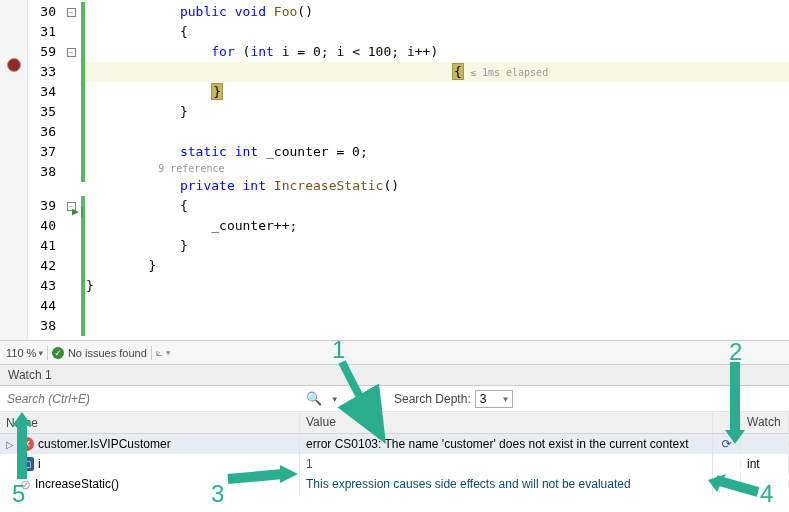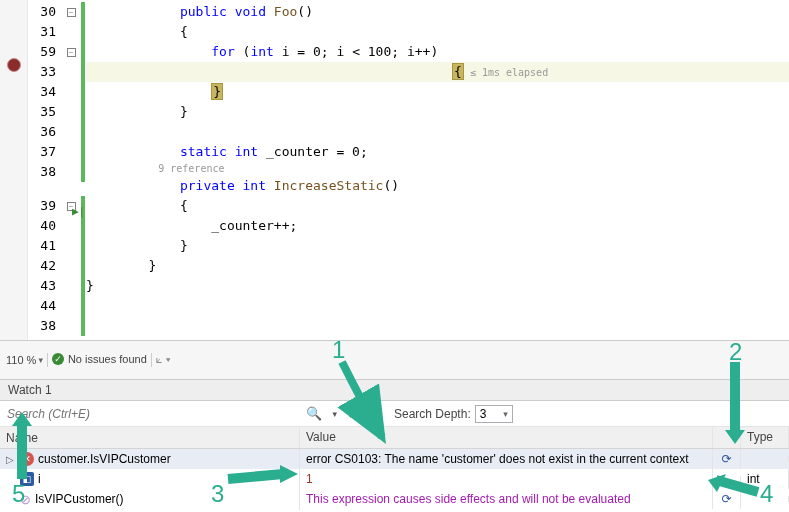--- a/index.html
+++ b/index.html
@@ -17,21 +17,21 @@
   .code { flex: 1; font-family: Consolas, monospace; font-size: 13px; line-height: 20px; padding-top: 2px; position: relative; }
   .code .row { height: 20px; white-space: pre; }
   .kw { color: #0000ff; }
   .tp { color: #0000ff; }
   .mtd { color: #74531f; }
   .hl-line { background: #f7f7e6; text-align: center; }
   .exec-brace { background: #c8b560; border: 1px solid #a89540; padding: 0 1px; }
   .codelens { color: #999; font-size: 10px; height: 14px; line-height: 14px; }
   .play { position: absolute; left: -14px; top: 202px; color: #388a34; font-size: 11px; }
   .hint { color: #999; font-size: 10px; }
-  .statusbar { flex: 0 0 24px; display: flex; border-top: 1px solid #ccc; background: #f6f6f6; font-size: 11px; color: #444; gap: 4px; padding: 12px 6px; }
+  .statusbar { flex: 0 0 24px; display: flex; align-items: center; border-top: 1px solid #ccc; background: #f6f6f6; font-size: 11px; color: #444; gap: 4px; padding: 3px 6px; }
   .statusbar .zoom { display: flex; align-items: center; gap: 2px; }
   .statusbar .chk { width: 12px; height: 12px; border-radius: 50%; background: #388a34; color: #fff; display: inline-flex; align-items: center; justify-content: center; font-size: 9px; }
   .statusbar .divider { width: 1px; height: 14px; background: #ccc; }
   .pin { color: #888; }
   .panel-title { flex: 0 0 22px; background: #eee; border-top: 1px solid #ccc; border-bottom: 1px solid #ccc; padding: 3px 8px; font-size: 12px; color: #444; }
   .search-row { flex: 0 0 26px; display: flex; align-items: center; background: #fff; border-bottom: 1px solid #e4e4e4; }
   .search-box { flex: 0 0 340px; display: flex; align-items: center; border: 1px solid transparent; height: 22px; margin-left: 2px; }
   .search-box input { flex: 1; border: none; outline: none; font-size: 12px; padding: 2px 4px; color: #8b5cf6; font-style: italic; }
   .search-box .mag { color: #555; padding: 0 6px; font-size: 13px; }
   .search-box .drop { color: #555; padding: 0 4px; font-size: 9px; }
@@ -47,21 +47,21 @@
   .grid-body { flex: 1; overflow: auto; background: #fff; }
   .grid-row { display: flex; height: 20px; font-size: 12px; align-items: center; }
   .grid-row.sel { background: #e8ecf4; }
   .ic { width: 14px; height: 14px; display: inline-flex; align-items: center; justify-content: center; border-radius: 50%; font-size: 9px; flex-shrink: 0; }
   .ic-collapsed { color: #666; font-size: 10px; width: 10px; }
   .ic-err { background: #d9534f; color: #fff; }
   .ic-var { background: #2d5aa0; color: #fff; border-radius: 2px; }
   .ic-side { color: #b58fd1; font-size: 13px; }
   .ic-refresh { color: #2d5aa0; cursor: pointer; }
   .val-num { color: #a03030; }
-  .val-gray { color: #a21caf; }
+  .val-gray { color: #0c4a6e; }
   
   .ann { position: absolute; pointer-events: none; z-index: 100; }
   .ann-num { position: absolute; color: #2aae8f; font-size: 24px; font-weight: 500; }
   svg.arr { position: absolute; overflow: visible; }
 </style>
 </head>
 <body>
 
 <div class="root">
 
@@ -178,21 +178,21 @@
     <div class="depth-box">
       <span>3</span>
         <span style="font-size:9px;color:#666">▾</span>
     </div>
   </div>
 
   <div class="grid-head">
     <div class="col-name">Name</div>
     <div class="col-value">Value</div>
     <div class="col-icon"></div>
-    <div class="col-type">Type</div>
+    <div class="col-type">Watch</div>
   </div>
 
   <div class="grid-body">
     <div class="grid-row sel">
       <div class="col-name">
         <span class="ic-collapsed">▷</span>
         <span class="ic ic-err">✕</span>
         <span>customer.IsVIPCustomer</span>
       </div>
       <div class="col-value">error CS0103: The name 'customer' does not exist in the current context</div>
@@ -206,21 +206,21 @@
         <span>i</span>
       </div>
       <div class="col-value val-num">1</div>
       <div class="col-icon"></div>
       <div class="col-type">int</div>
     </div>
     <div class="grid-row">
       <div class="col-name">
         <span class="ic-collapsed" style="visibility:hidden">▷</span>
         <span class="ic-side">⊘</span>
-        <span>IsVIPCustomer()</span>
+        <span>IncreaseStatic()</span>
       </div>
       <div class="col-value val-gray">This expression causes side effects and will not be evaluated</div>
       <div class="col-icon"><span class="ic-refresh">⟳</span></div>
       <div class="col-type"></div>
     </div>
   </div>
 
 </div>
 
 <div class="ann" style="left:0;top:0;width:789px;height:512px">

